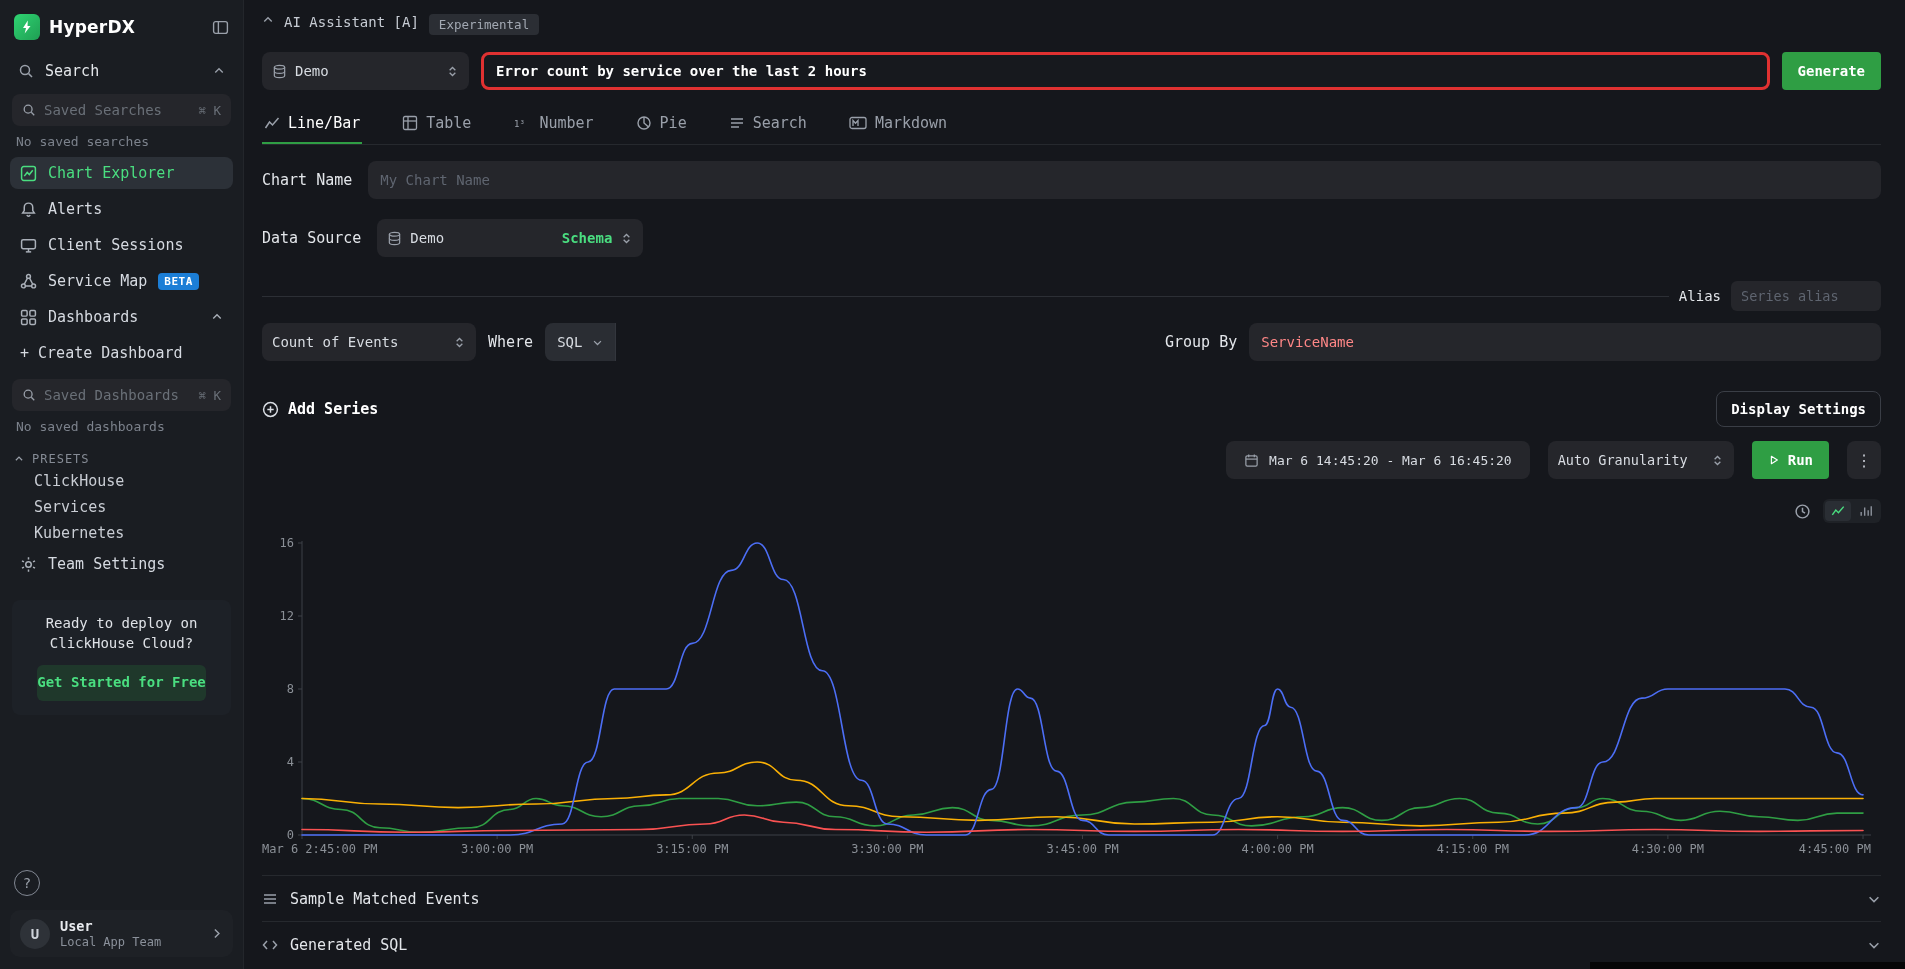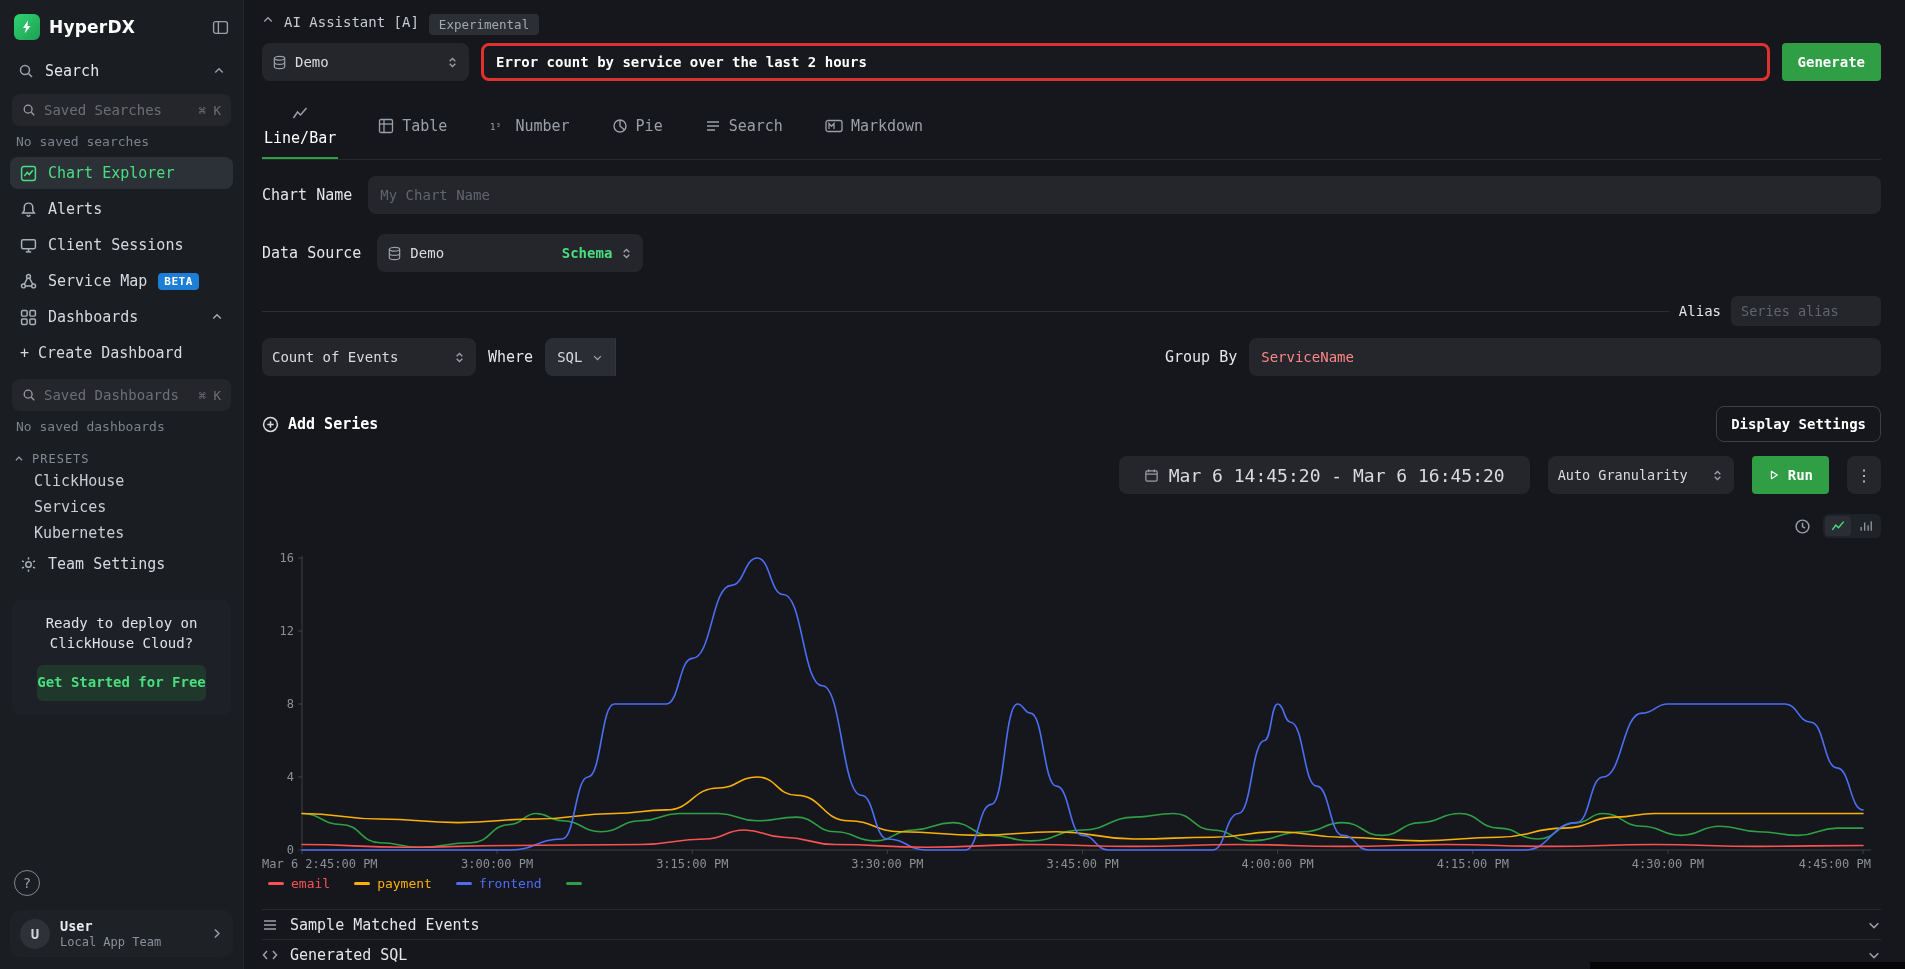--- a/index.html
+++ b/index.html
@@ -43,42 +43,42 @@
   .main { flex:1; min-width:0; background:#15171c; padding:0 24px 0 18px; overflow:hidden; position:relative; display:flex; flex-direction:column; }
   .ai-row { padding-top:14px; height:44px; display:flex; align-items:flex-start; gap:10px; color:#c7ccd4; font-size:14px; }
   .badge-exp { background:#2b2e34; color:#a2a8b2; font-size:12.5px; padding:3px 10px; border-radius:4px; }
   .controls-row { margin-top:8px; display:flex; align-items:center; gap:12px; }
   .select { background:#25262b; border-radius:8px; height:38px; display:flex; align-items:center; gap:8px; padding:0 10px; color:#d8dce2; font-size:14px; }
   .select .selector { margin-left:auto; }
   .prompt { flex:1; height:38px; background:#17191e; border:3px solid #e03131; border-radius:8px; color:#ffffff; font-weight:bold; font-size:14px; padding:0 12px; font-family:inherit; outline:none; }
   .btn-green { background:#2f9e44; color:#ffffff; font-weight:bold; font-size:14px; height:38px; padding:0 16px; border:none; border-radius:4px; font-family:inherit; display:flex; align-items:center; gap:8px; }
   .tabs { margin-top:14px; border-bottom:1px solid #26292e; display:flex; }
   .tab { display:flex; align-items:center; gap:8px; color:#9aa0aa; font-size:15px; padding:10px 2px 12px 2px; margin-right:38px; }
-  .tab.active { color:#ffffff; box-shadow:inset 0 -2px 0 #2f9e44;flex-direction:column; }
+  .tab.active { color:#ffffff; box-shadow:inset 0 -2px 0 #2f9e44; }
   .field-row { margin-top:16px; display:flex; align-items:center; gap:16px; }
   .field-row.ds { margin-top:20px; }
   .flabel { color:#e3e6ea; font-size:15px; white-space:nowrap; }
   .text-input { flex:1; height:38px; background:#25262b; border:none; border-radius:8px; color:#d8dce2; padding:0 12px; font-size:14px; font-family:inherit; outline:none; }
   .text-input::placeholder, .alias-input::placeholder { color:#5f6570; }
   .ds-select { width:266px; }
   .schema { color:#4ade80; font-weight:bold; margin-left:auto; }
   .alias-divider { margin-top:24px; display:flex; align-items:center; gap:10px; }
   .alias-divider .line { flex:1; height:1px; background:#2c2f35; }
   .alias-input { width:150px; height:30px; background:#25262b; border:none; border-radius:6px; color:#d8dce2; padding:0 10px; font-size:13.5px; font-family:inherit; outline:none; }
   .series-row { margin-top:12px; display:flex; align-items:center; gap:12px; }
   .agg-select { width:214px; }
   .where-group { flex:1; min-width:0; display:flex; height:38px; border-radius:8px; overflow:hidden; }
   .lang { background:#2a2d33; padding:0 12px; display:flex; align-items:center; gap:10px; color:#d8dce2; font-size:14px; border-right:1px solid #33363d; }
   .code-input { flex:1; min-width:0; background:#25262b; border:none; color:#ff8787; padding:0 12px; font-size:14px; font-family:inherit; outline:none; }
   .gb-input { flex:1; height:38px; border-radius:8px; }
   .actions-row { margin-top:30px; display:flex; align-items:center; justify-content:space-between; }
   .ghost-btn { display:flex; align-items:center; gap:9px; background:none; border:none; color:#ffffff; font-size:15px; font-weight:bold; font-family:inherit; }
   .outline-btn { border:1px solid #3a3e46; border-radius:8px; height:36px; padding:7px 14px; color:#ffffff; font-weight:bold; font-size:14px; background:transparent; font-family:inherit; }
   .run-row { margin-top:14px; display:flex; align-items:center; justify-content:flex-end; gap:18px; }
-  .datebox { background:#25262b; border-radius:8px; height:38px; display:flex; align-items:center; gap:10px; padding:0 25px; color:#d8dce2; font-size:18px; }
+  .datebox { background:#25262b; border-radius:8px; height:38px; display:flex; align-items:center; gap:10px; padding:0 18px; color:#d8dce2; font-size:13px; }
   .gran-select { width:186px; font-size:13.5px; }
   .kebab { width:34px; height:38px; background:#25262b; border:none; border-radius:8px; color:#c6cad2; font-size:16px; font-family:inherit; }
   .charttools-row { margin-top:20px; display:flex; align-items:center; justify-content:flex-end; gap:12px; height:24px; }
   .seg { display:flex; background:#1f2227; border-radius:6px; padding:2px; gap:2px; }
   .seg-btn { width:26px; height:20px; border-radius:4px; display:flex; align-items:center; justify-content:center; color:#8b919b; }
   .seg-btn.active { color:#4ade80; background:#2a2e34; }
   .chart-wrap { margin-top:12px; }
   svg.chart { font-family:"DejaVu Sans Mono", monospace; display:block; }
   .legend { margin-top:4px; padding-left:6px; height:20px; display:flex; align-items:center; gap:24px; }
   .leg { display:flex; align-items:center; }
@@ -503,38 +503,20 @@
           <text x="1405.875" y="318" text-anchor="middle" fill="#8b9097" font-size="12">4:30:00 PM</text>
           <line x1="1601" y1="300" x2="1601" y2="304" stroke="#3c4046"></line>
           <text x="1609" y="318" text-anchor="end" fill="#8b9097" font-size="12">4:45:00 PM</text>
           <path d="M40,263.5C59.5125,263.5 59.5125,274.45 79.025,274.45C98.53750000000001,274.45 98.53750000000001,292.7 118.05000000000001,292.7C137.5625,292.7 137.5625,297.2625 157.075,297.2625C183.09166666666667,297.2625 183.09166666666667,292.7 209.10833333333335,292.7C228.62083333333334,292.7 228.62083333333334,274.45 248.13333333333333,274.45C261.14166666666665,274.45 261.14166666666665,263.5 274.15,263.5C287.1583333333333,263.5 287.1583333333333,270.8 300.16666666666663,270.8C319.6791666666667,270.8 319.6791666666667,281.75 339.19166666666666,281.75C358.70416666666665,281.75 358.70416666666665,270.8 378.2166666666667,270.8C397.7291666666667,270.8 397.7291666666667,263.5 417.2416666666667,263.5C436.75416666666666,263.5 436.75416666666666,263.5 456.26666666666665,263.5C475.7791666666667,263.5 475.7791666666667,270.8 495.2916666666667,270.8C514.8041666666667,270.8 514.8041666666667,267.15 534.3166666666666,267.15C553.8291666666667,267.15 553.8291666666667,281.75 573.3416666666667,281.75C592.8541666666667,281.75 592.8541666666667,290.875 612.3666666666667,290.875C631.8791666666666,290.875 631.8791666666666,279.925 651.3916666666667,279.925C670.9041666666667,279.925 670.9041666666667,272.625 690.4166666666667,272.625C709.9291666666667,272.625 709.9291666666667,285.4 729.4416666666666,285.4C748.9541666666667,285.4 748.9541666666667,290.875 768.4666666666667,290.875C794.4833333333333,290.875 794.4833333333333,279.925 820.5,279.925C846.5166666666667,279.925 846.5166666666667,267.15 872.5333333333333,267.15C892.0458333333333,267.15 892.0458333333333,263.5 911.5583333333334,263.5C931.0708333333334,263.5 931.0708333333334,279.925 950.5833333333334,279.925C970.0958333333333,279.925 970.0958333333333,290.875 989.6083333333332,290.875C1015.625,290.875 1015.625,281.75 1041.6416666666669,281.75C1061.1541666666667,281.75 1061.1541666666667,272.625 1080.6666666666665,272.625C1100.1791666666666,272.625 1100.1791666666666,285.4 1119.6916666666666,285.4C1139.2041666666667,285.4 1139.2041666666667,272.625 1158.7166666666667,272.625C1178.2291666666667,272.625 1178.2291666666667,263.5 1197.7416666666668,263.5C1217.2541666666666,263.5 1217.2541666666666,278.1 1236.7666666666667,278.1C1256.2791666666667,278.1 1256.2791666666667,289.05 1275.7916666666665,289.05C1295.3041666666666,289.05 1295.3041666666666,272.625 1314.8166666666666,272.625C1327.825,272.625 1327.825,263.5 1340.8333333333335,263.5C1360.3458333333333,263.5 1360.3458333333333,276.275 1379.8583333333333,276.275C1399.3708333333334,276.275 1399.3708333333334,285.4 1418.8833333333332,285.4C1438.3958333333333,285.4 1438.3958333333333,276.275 1457.9083333333333,276.275C1477.4208333333333,276.275 1477.4208333333333,281.75 1496.9333333333334,281.75C1516.4458333333334,281.75 1516.4458333333334,285.4 1535.9583333333335,285.4C1555.4708333333333,285.4 1555.4708333333333,278.1 1574.9833333333333,278.1C1587.9916666666668,278.1 1587.9916666666668,278.1 1601,278.1" fill="none" stroke="#2f9e44" stroke-width="1.6" stroke-linejoin="round" stroke-linecap="round"></path>
           <path d="M40,263.5C79.025,263.5 79.025,268.975 118.05000000000001,268.975C157.07500000000002,268.975 157.07500000000002,272.625 196.10000000000002,272.625C235.125,272.625 235.125,268.975 274.15,268.975C313.175,268.975 313.175,263.5 352.20000000000005,263.5C378.2166666666667,263.5 378.2166666666667,259.85 404.23333333333335,259.85C430.25,259.85 430.25,237.95 456.26666666666665,237.95C475.7791666666667,237.95 475.7791666666667,227 495.2916666666667,227C514.8041666666667,227 514.8041666666667,245.25 534.3166666666666,245.25C560.3333333333333,245.25 560.3333333333333,270.8 586.3499999999999,270.8C612.3666666666666,270.8 612.3666666666666,281.75 638.3833333333333,281.75C677.4083333333333,281.75 677.4083333333333,285.4 716.4333333333334,285.4C755.4583333333334,285.4 755.4583333333334,281.75 794.4833333333333,281.75C833.5083333333333,281.75 833.5083333333333,289.05 872.5333333333333,289.05C911.5583333333334,289.05 911.5583333333334,287.225 950.5833333333334,287.225C983.1041666666667,287.225 983.1041666666667,281.75 1015.625,281.75C1048.1458333333333,281.75 1048.1458333333333,287.225 1080.6666666666665,287.225C1119.6916666666666,287.225 1119.6916666666666,290.875 1158.7166666666667,290.875C1197.7416666666668,290.875 1197.7416666666668,287.225 1236.7666666666667,287.225C1269.2875,287.225 1269.2875,278.1 1301.8083333333334,278.1C1327.825,278.1 1327.825,267.15 1353.8416666666667,267.15C1373.3541666666667,267.15 1373.3541666666667,263.5 1392.8666666666668,263.5C1431.8916666666667,263.5 1431.8916666666667,263.5 1470.9166666666665,263.5C1503.4375,263.5 1503.4375,263.5 1535.9583333333335,263.5C1568.4791666666667,263.5 1568.4791666666667,263.5 1601,263.5" fill="none" stroke="#fab005" stroke-width="1.6" stroke-linejoin="round" stroke-linecap="round"></path>
           <path d="M40,300C144.06666666666666,300 144.06666666666666,300 248.13333333333333,300C274.15,300 274.15,289.05 300.16666666666663,289.05C313.17499999999995,289.05 313.17499999999995,227 326.18333333333334,227C339.1916666666667,227 339.1916666666667,154 352.20000000000005,154C378.2166666666667,154 378.2166666666667,154 404.23333333333335,154C417.2416666666667,154 417.2416666666667,108.375 430.25,108.375C449.76250000000005,108.375 449.76250000000005,35.375 469.27500000000003,35.375C482.28333333333336,35.375 482.28333333333336,8 495.2916666666667,8C508.30000000000007,8 508.30000000000007,44.5 521.3083333333334,44.5C540.8208333333333,44.5 540.8208333333333,135.75 560.3333333333333,135.75C579.8458333333333,135.75 579.8458333333333,245.25 599.3583333333333,245.25C612.3666666666667,245.25 612.3666666666667,289.05 625.375,289.05C644.8875,289.05 644.8875,300 664.4000000000001,300C683.9125,300 683.9125,300 703.425,300C716.4333333333333,300 716.4333333333333,254.375 729.4416666666666,254.375C742.4499999999999,254.375 742.4499999999999,154 755.4583333333333,154C761.9625,154 761.9625,163.125 768.4666666666667,163.125C781.475,163.125 781.475,236.125 794.4833333333333,236.125C807.4916666666667,236.125 807.4916666666667,285.4 820.5,285.4C833.5083333333334,285.4 833.5083333333334,300 846.5166666666668,300C898.5500000000001,300 898.5500000000001,300 950.5833333333334,300C963.5916666666667,300 963.5916666666667,263.5 976.5999999999999,263.5C989.6083333333333,263.5 989.6083333333333,190.5 1002.6166666666667,190.5C1009.1208333333334,190.5 1009.1208333333334,154 1015.625,154C1022.1291666666666,154 1022.1291666666666,172.25 1028.6333333333332,172.25C1041.6416666666667,172.25 1041.6416666666667,236.125 1054.65,236.125C1067.6583333333333,236.125 1067.6583333333333,285.4 1080.6666666666665,285.4C1093.675,285.4 1093.675,300 1106.6833333333334,300C1184.7333333333333,300 1184.7333333333333,300 1262.7833333333333,300C1288.8,300 1288.8,272.625 1314.8166666666666,272.625C1327.825,272.625 1327.825,227 1340.8333333333335,227C1360.3458333333333,227 1360.3458333333333,163.125 1379.8583333333333,163.125C1392.8666666666668,163.125 1392.8666666666668,154 1405.875,154C1438.3958333333333,154 1438.3958333333333,154 1470.9166666666665,154C1496.9333333333332,154 1496.9333333333332,154 1522.9499999999998,154C1535.9583333333333,154 1535.9583333333333,172.25 1548.9666666666667,172.25C1561.975,172.25 1561.975,217.875 1574.9833333333333,217.875C1587.9916666666668,217.875 1587.9916666666668,259.85 1601,259.85" fill="none" stroke="#4c6ef5" stroke-width="1.6" stroke-linejoin="round" stroke-linecap="round"></path>
           <path d="M40,294.525C92.03333333333333,294.525 92.03333333333333,297.2625 144.06666666666666,297.2625C196.1,297.2625 196.1,295.4375 248.13333333333333,295.4375C313.175,295.4375 313.175,294.525 378.2166666666667,294.525C410.73750000000007,294.525 410.73750000000007,289.05 443.2583333333334,289.05C462.77083333333337,289.05 462.77083333333337,279.925 482.2833333333333,279.925C501.79583333333335,279.925 501.79583333333335,287.225 521.3083333333334,287.225C547.325,287.225 547.325,294.525 573.3416666666667,294.525C618.8708333333334,294.525 618.8708333333334,297.2625 664.4000000000001,297.2625C716.4333333333334,297.2625 716.4333333333334,294.525 768.4666666666667,294.525C820.5,294.525 820.5,296.35 872.5333333333333,296.35C924.5666666666666,296.35 924.5666666666666,294.525 976.5999999999999,294.525C1028.6333333333332,294.525 1028.6333333333332,296.35 1080.6666666666665,296.35C1132.6999999999998,296.35 1132.6999999999998,294.525 1184.7333333333333,294.525C1236.7666666666669,294.525 1236.7666666666669,296.35 1288.8000000000002,296.35C1340.8333333333335,296.35 1340.8333333333335,294.525 1392.8666666666668,294.525C1444.9,294.525 1444.9,296.35 1496.9333333333334,296.35C1548.9666666666667,296.35 1548.9666666666667,295.4375 1601,295.4375" fill="none" stroke="#fa5252" stroke-width="1.6" stroke-linejoin="round" stroke-linecap="round"></path>
         </svg>
     </div>
 
-    <div class="legend">
-      <span class="leg">
-          <i class="dash" style="background: rgb(250, 82, 82);"></i>
-          <span class="leg-label" style="color: rgb(250, 82, 82);">email</span>
-        </span>
-      <span class="leg">
-          <i class="dash" style="background: rgb(250, 176, 5);"></i>
-          <span class="leg-label" style="color: rgb(250, 176, 5);">payment</span>
-        </span>
-      <span class="leg">
-          <i class="dash" style="background: rgb(76, 110, 245);"></i>
-          <span class="leg-label" style="color: rgb(76, 110, 245);">frontend</span>
-        </span>
-      <span class="leg">
-          <i class="dash" style="background: rgb(47, 158, 68);"></i>
-          <span class="leg-label" style="color: rgb(47, 158, 68);"></span>
-        </span>
-    </div>
 
     <div class="panel-row first">
       <span class="icon">
         <svg width="16" height="16" viewBox="0 0 16 16" fill="none" stroke="currentColor" stroke-width="1.5">
             <line x1="2" y1="4" x2="14" y2="4"></line>
             <line x1="2" y1="8" x2="14" y2="8"></line>
             <line x1="2" y1="12" x2="14" y2="12"></line>
           </svg>
       </span>
       <span>Sample Matched Events</span>

